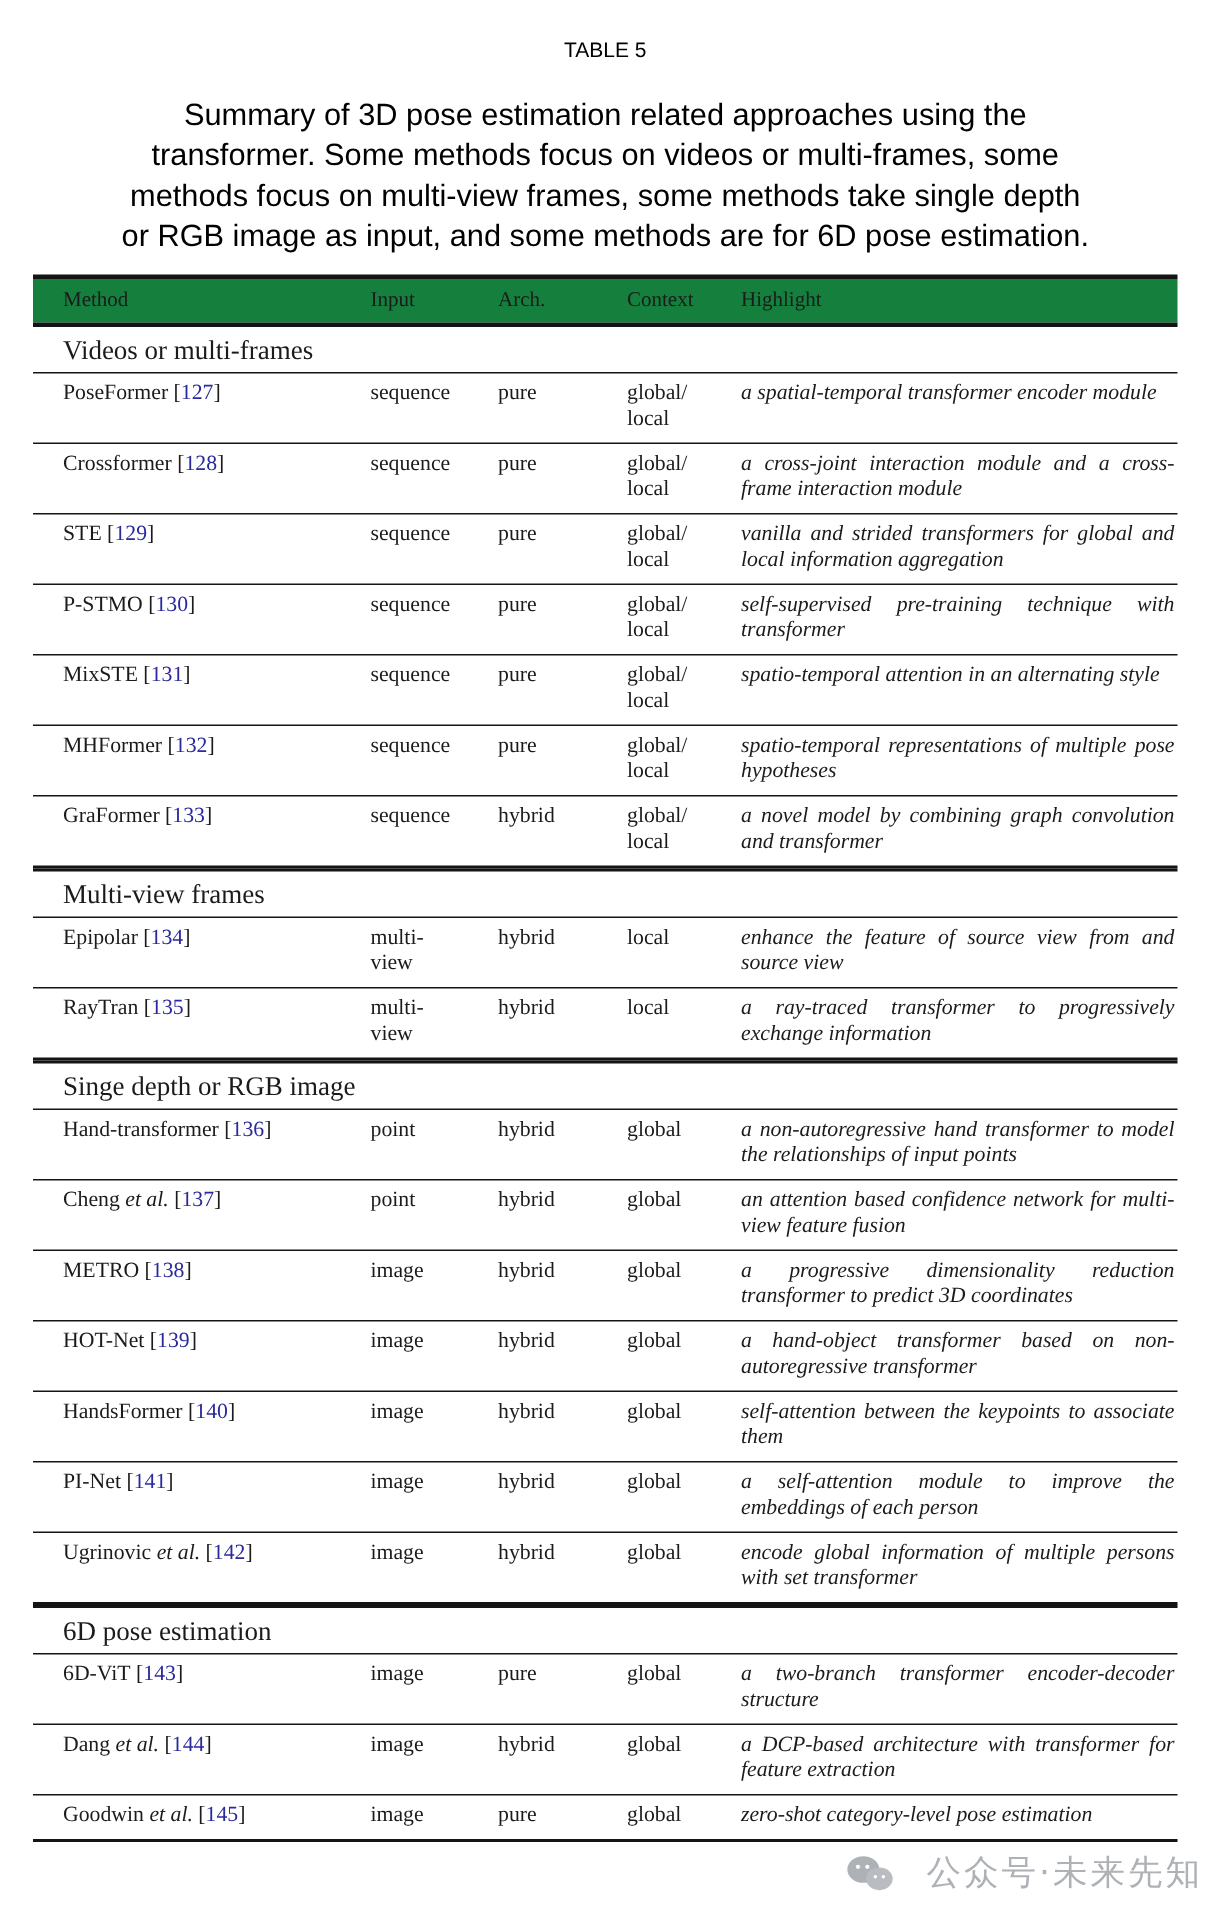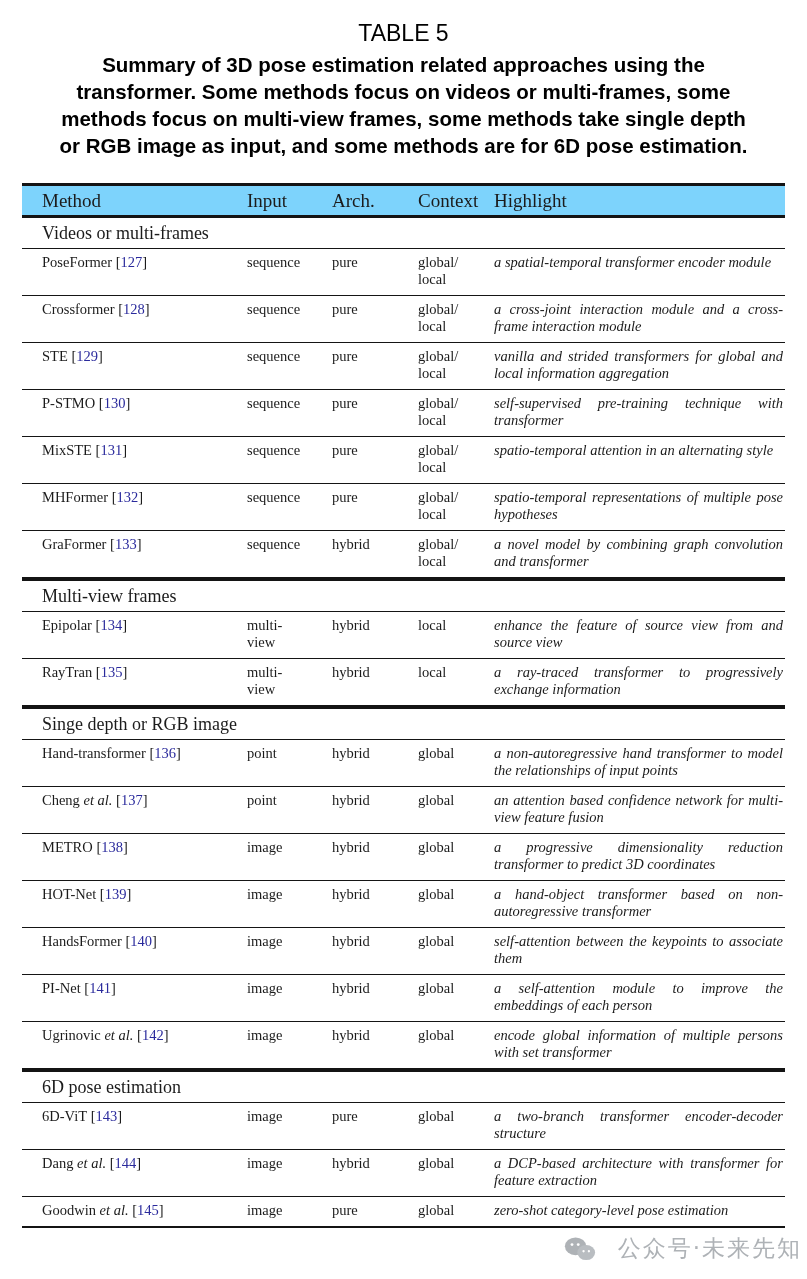--- a/index.html
+++ b/index.html
@@ -5,34 +5,34 @@
   * { margin:0; padding:0; box-sizing:border-box; }
   html,body { background:#ffffff; }
   body {
     width:807px; height:1279px; position:relative; overflow:hidden;
     font-family:"Liberation Serif", serif; color:#1b1b1b;
   }
   .caption-block {
     width:807px; margin-top:20px; text-align:center;
     font-family:"Liberation Sans", sans-serif; color:#000;
   }
-  .table-number { font-size:23px; line-height:27px; }
-  .caption-text { font-size:20.5px; line-height:27px; white-space:pre-line; margin-top:4px;font-weight:bold; }
+  .table-number { font-size:14px; line-height:27px; }
+  .caption-text { font-size:20.5px; line-height:27px; white-space:pre-line; margin-top:16px; }
 
   .ptable { position:absolute; left:22px; top:183px; width:763px; }
   .rule-thick { height:3px; background:#141414; }
   .rule-thick-b { height:2.5px; background:#141414; }
   .grid {
     display:grid;
     grid-template-columns:205px 85px 86px 76px 1fr;
     padding-left:20px; padding-right:2px;
   }
   .header-row {
-    background:#7dd3fc; height:29px; align-items:center;
-    font-size:19px;
+    background:#15803d; height:29px; align-items:center;
+    font-size:14px;
   }
   .header-row > div { line-height:29px; }
   .section-row {
     font-size:18px; line-height:19px; padding:6px 0 5px 20px;
     border-bottom:1.5px solid #151515;
   }
   .data-row { border-bottom:1.5px solid #151515; font-size:14.5px; }
   .data-row.last { border-bottom:none; }
   .data-row > div { padding:5px 0 7px 0; line-height:17px; }
   .c-prewrap { white-space:pre-line; }

